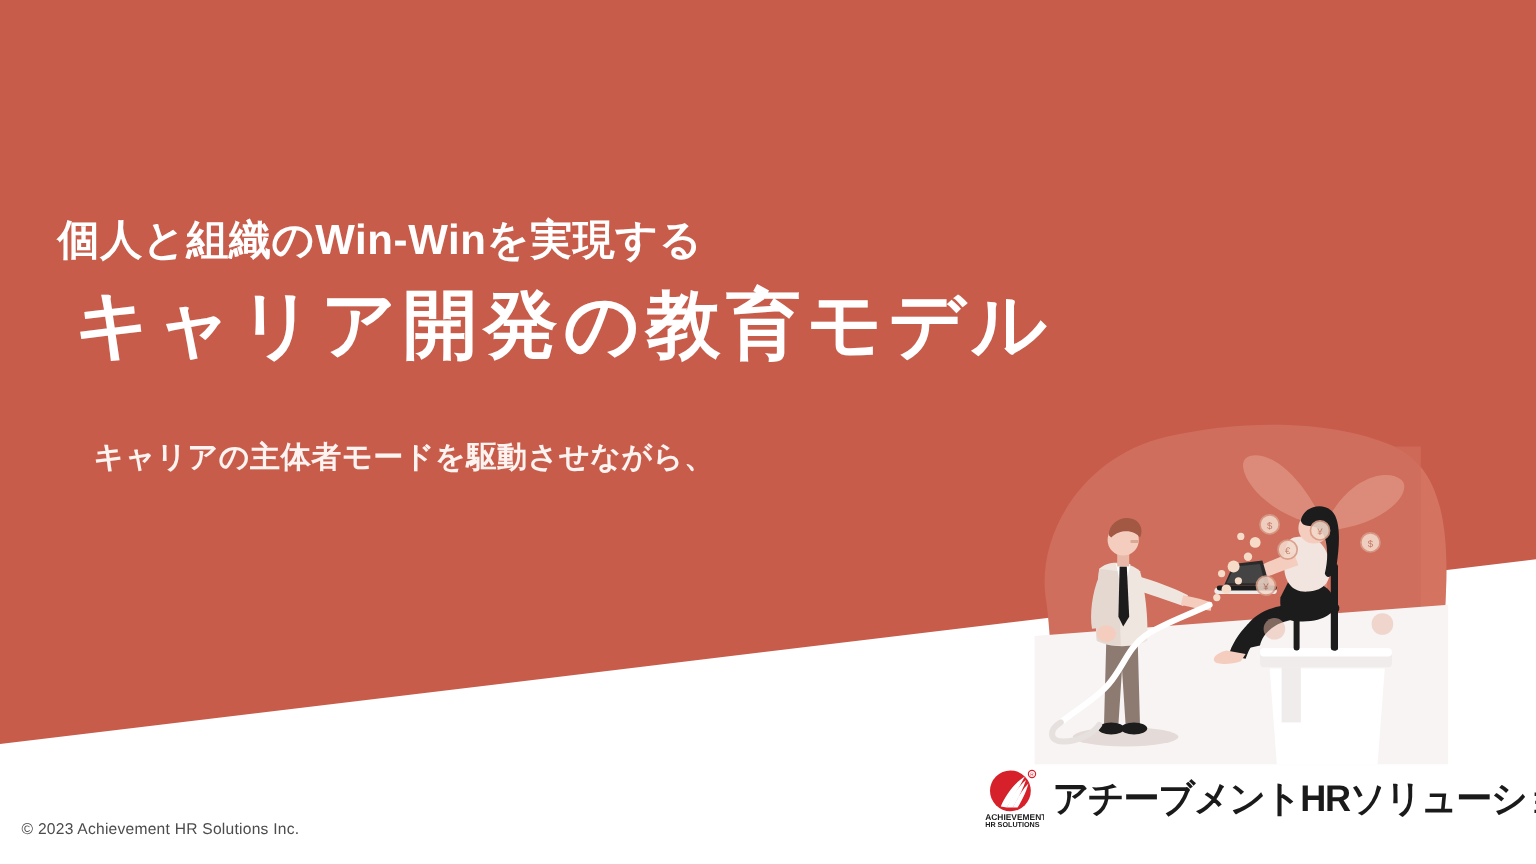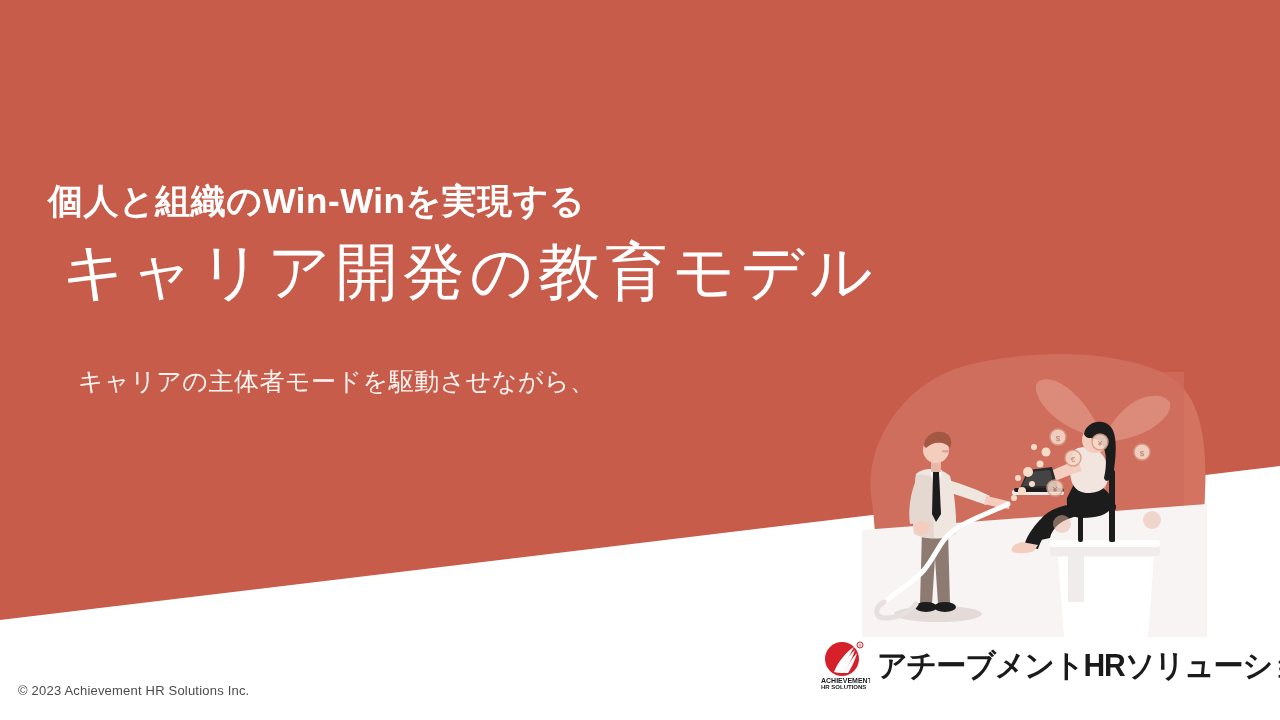--- a/index.html
+++ b/index.html
@@ -56,33 +56,33 @@
     letter-spacing: 0.5px;
     line-height: 1.2;
     white-space: nowrap;
   }
 
   .headline {
     position: absolute;
     left: 62px;
     top: 236px;
     font-size: 62px;
-    font-weight: 400;
+    font-weight: 700;
     color: #ffffff;
     letter-spacing: 5px;
     line-height: 1.15;
     white-space: nowrap;
   }
 
   .subcopy {
     position: absolute;
     left: 78px;
     top: 362px;
     font-size: 25px;
-    font-weight: 400;
+    font-weight: 700;
     color: #fdf3f0;
     line-height: 1.52;
     letter-spacing: 0.5px;
     white-space: nowrap;
   }
   .subcopy div { white-space: nowrap; }
 
   
   .copyright {
     position: absolute;

